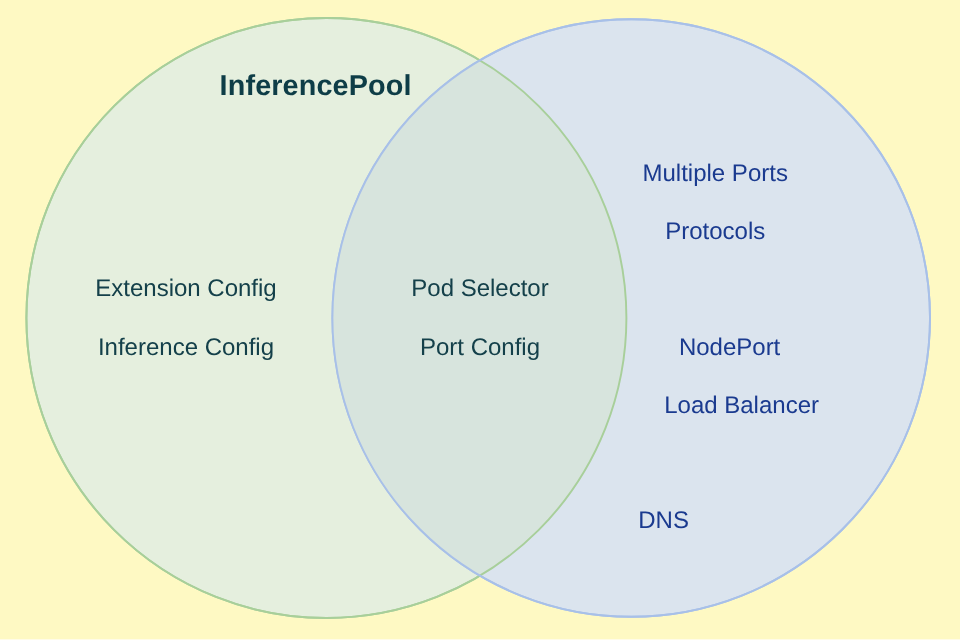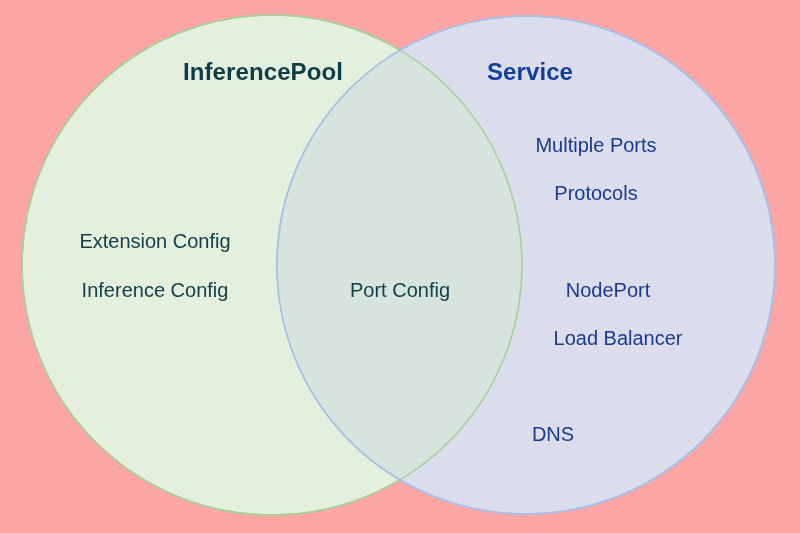--- a/index.html
+++ b/index.html
@@ -13,21 +13,21 @@
     height: 533px;
     overflow: hidden;
     font-family: "Liberation Sans", sans-serif;
     -webkit-font-smoothing: antialiased;
   }
 
   #venn-stage {
     position: relative;
     width: 800px;
     height: 533px;
-    background: #fca5a5;
+    background: #fef9c3;
   }
 
   #venn-svg {
     position: absolute;
     left: 0;
     top: 0;
     width: 800px;
     height: 533px;
     display: block;
   }
@@ -89,25 +89,25 @@
 
     <circle cx="272" cy="265" r="250" fill="none" stroke="#a8cf9a" stroke-width="1.6"></circle>
 
     <circle cx="526" cy="265" r="249" fill="none" stroke="#a8c0e8" stroke-width="1.6"></circle>
   </svg>
 
   <div class="text-layer">
 
     <div class="set-title title-left">InferencePool</div>
 
-    <div class="set-title title-right">Service</div>
 
     <div class="item item-left" style="left:155px; top:230px;">Extension Config</div>
     <div class="item item-left" style="left:155px; top:279px;text-align:center;">Inference Config</div>
 
+    <div class="item item-center" style="left:400px; top:230px;">Pod Selector</div>
     <div class="item item-center" style="left:400px; top:279px;">Port Config</div>
 
     <div class="item item-right" style="left:596px; top:134px;">Multiple Ports</div>
     <div class="item item-right" style="left:596px; top:182px;">Protocols</div>
     <div class="item item-right" style="left:618px; top:327px;">Load Balancer</div>
     <div class="item item-right" style="left:608px; top:279px;">NodePort</div>
     <div class="item item-right" style="left:553px; top:423px;">DNS</div>
 
   </div>
 </div>

